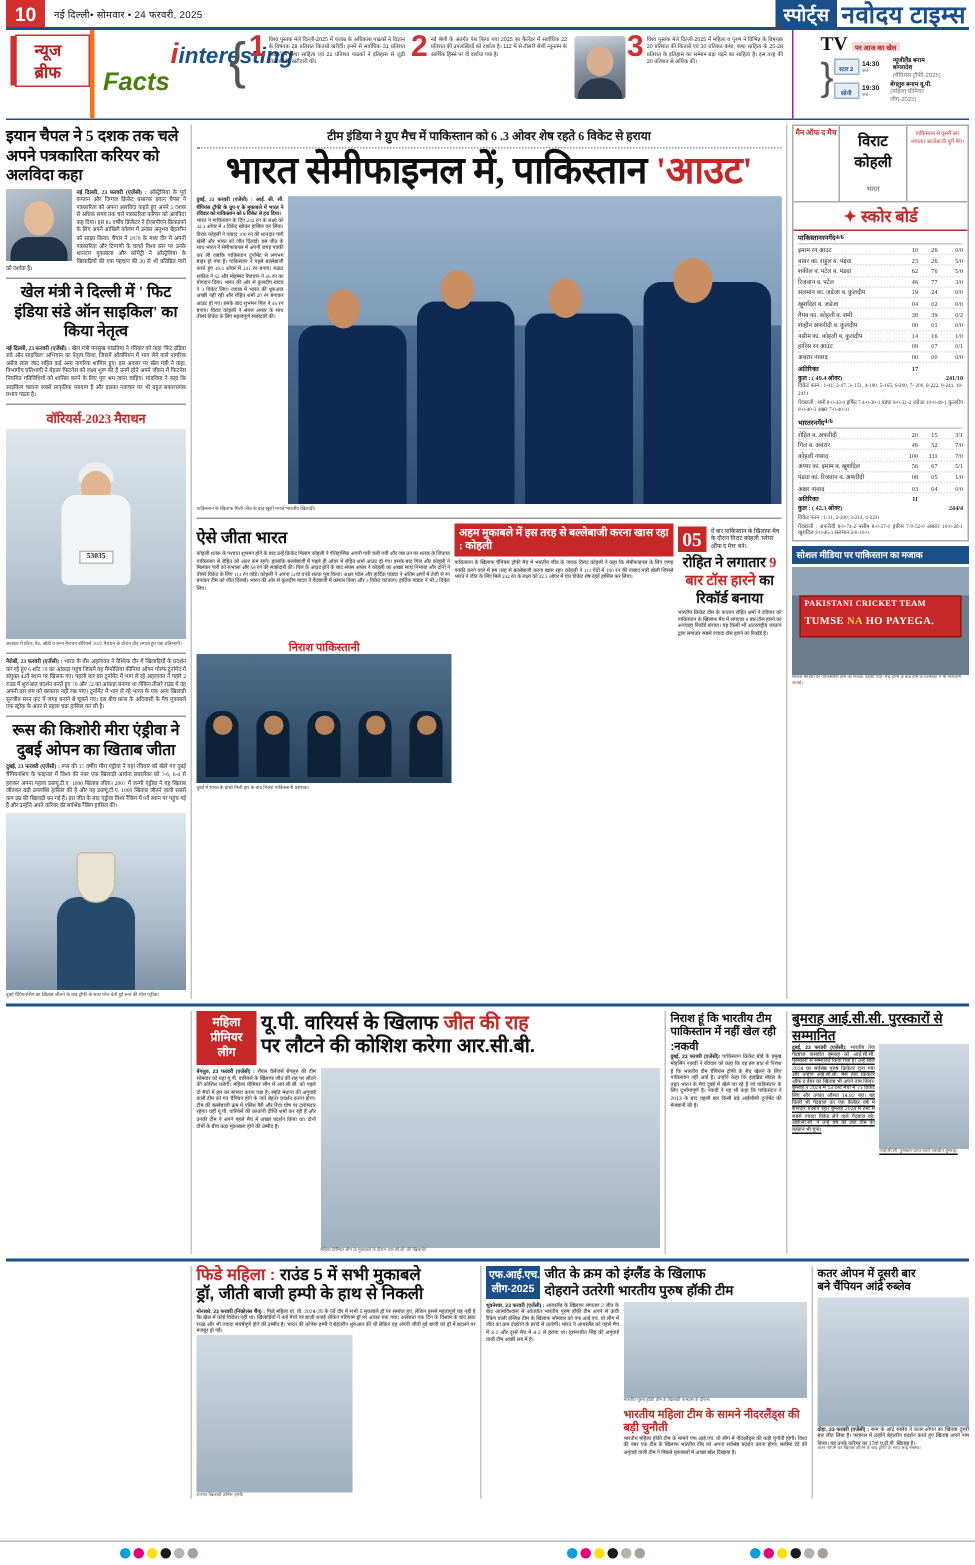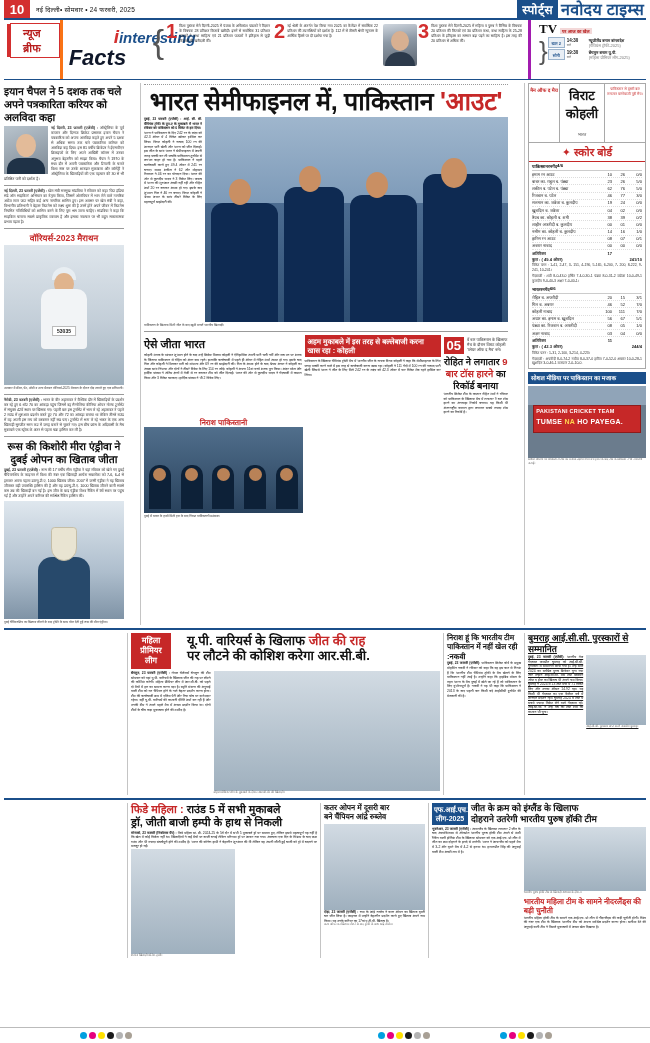--- a/index.html
+++ b/index.html
@@ -36,52 +36,52 @@
   .nb-tag {
     display:inline-block; border:1.5px solid #d32f2f; color:#b71c1c;
     font-size:11px; font-weight:bold; padding:1px 12px 2px 12px; margin-left:6px;
     position:relative;
   }
   .nb-tag:before { content:""; position:absolute; left:-4px; top:0; width:4px; height:100%; background:#d32f2f;}
   .facts-body { flex:1; display:flex; align-items:flex-start; padding:2px 2px 0 6px; }
   .facts-logo { width:82px; flex:0 0 82px; padding-top:4px; }
   .facts-logo .l1 { font-size:15px; color:#1b4f8a; font-weight:bold; font-style:italic;margin-left:45px; }
   .facts-logo .l1 i { color:#d32f2f; font-size:19px; }
-  .facts-logo .l2 { font-size:22px; color:#0f172a; font-weight:bold; font-style:italic; margin-top:-3px;}
+  .facts-logo .l2 { font-size:17px; color:#4d7c0f; font-weight:bold; font-style:italic; margin-top:-3px;}
   .facts-brace { font-size:34px; color:#555; line-height:38px; margin:0 2px; }
   .fact-item { display:flex; width:108px; padding-right:4px; }
   .fact-num { color:#d32f2f; font-size:20px; font-weight:bold; line-height:18px; margin-right:2px; }
   .fact-txt { font-size:3.6px; line-height:5px; text-align:justify; color:#222; padding-top:2px; }
   .fact-face {
     width:34px; height:42px; flex:0 0 34px; margin:2px 1px 0 1px;
     background:linear-gradient(170deg,#cfd6de 0%,#8d99a6 40%,#5d6671 100%);
     border-radius:2px; position:relative; overflow:hidden;
   }
   .fact-face:after{content:"";position:absolute;left:8px;top:7px;width:18px;height:20px;border-radius:50%;background:#d8b091;}
   .fact-face:before{content:"";position:absolute;left:2px;bottom:0;width:30px;height:14px;border-radius:14px 14px 0 0;background:#2c3a4b;}
 
-  .tv-box { width:118px; flex:0 0 118px; border-left:3px solid #a21caf; padding:1px 8px; }
+  .tv-box { width:118px; flex:0 0 118px; border-left:1px solid #a21caf; padding:1px 18px; }
   .tv-top { display:flex; align-items:baseline; gap:3px; }
   .tv-word { font-size:13px; font-weight:bold; color:#111; font-family:"Liberation Serif",serif;}
   .tv-sub { font-size:4.5px; color:#b71c1c; font-weight:bold; background:#f3d8d8; padding:0 2px;}
   .tv-rows { display:flex; }
   .tv-brace { font-size:26px; color:#555; line-height:28px; }
   .tv-list { flex:1; }
   .tv-row { display:flex; align-items:center; gap:2px; margin-bottom:1px; }
   .tv-chan {
     width:17px; height:11px; flex:0 0 17px; background:#e8eef5; border:.5px solid #9bb3cc;
     font-size:4px; color:#1b4f8a; text-align:center; line-height:11px; font-weight:bold;
   }
   .tv-time { font-size:4.5px; font-weight:bold; color:#111; width:20px;}
   .tv-time small { display:block; font-size:3.2px; font-weight:normal; color:#666;}
   .tv-desc { font-size:4px; line-height:5px; color:#111; }
   .tv-desc span { color:#777; }
 
   
-  .grid { display:flex; gap:16px; padding-top:3px; }
+  .grid { display:flex; gap:3px; padding-top:3px;font-family:Liberation Serif, serif; }
   .col-left { width:120px; flex:0 0 120px; }
   .col-mid  { flex:1; }
   .col-right{ width:122px; flex:0 0 122px; }
 
   
   .body-txt { font-size:3.7px; line-height:5.1px; text-align:justify; color:#222; }
   .body-txt.sm { font-size:3.4px; line-height:4.6px; }
 
   .brief-head { font-size:10.5px; font-weight:bold; line-height:13px; color:#111; text-align:center; margin:2px 0 2px; }
   .brief-head.left { text-align:left; }
@@ -142,21 +142,21 @@
   .ph-aud { width:100%; height:86px; background:linear-gradient(180deg,#516f8c,#28415c); position:relative; overflow:hidden;}
   .ph-aud .row1{position:absolute;bottom:4px;left:0;width:100%;height:48px;display:flex;justify-content:space-around;align-items:flex-end;}
   .ph-aud .p{width:22px;height:44px;background:#0d2138;border-radius:10px 10px 0 0;}
   .ph-aud .p i{display:block;width:13px;height:13px;border-radius:50%;background:#b98257;margin:3px auto 0;}
 
   
   .sb-box { border:1px solid #a9a9a9; }
   .sb-top { display:flex; border-bottom:1px solid #a9a9a9; }
   .sb-mom { width:30px; flex:0 0 30px; color:#c62828; font-size:5px; font-weight:bold; text-align:center; padding:3px 1px; line-height:6px;}
   .sb-name { flex:1; text-align:center; border-left:1px solid #a9a9a9; border-right:1px solid #a9a9a9; padding:2px;}
-  .sb-name b{ font-size:13px; color:#111; display:block;}
+  .sb-name b{ font-size:10px; color:#111; display:block;}
   .sb-name span{ font-size:4.5px; color:#555;}
   .sb-note { width:40px; flex:0 0 40px; font-size:3.6px; color:#c62828; padding:3px 2px; line-height:4.6px; text-align:center;}
   .sb-title { text-align:center; color:#c62828; font-size:11px; font-weight:bold; padding:1px 0 2px; border-bottom:1.5px solid #c62828; }
   .sb-sec { padding:1px 3px; }
   .sb-hdr { display:flex; font-size:4.4px; font-weight:bold; color:#111; border-bottom:.5px solid #ccc; padding-bottom:1px;}
   .sb-row { display:flex; font-size:4.1px; color:#222; padding:.6px 0; border-bottom:.4px dotted #ddd;}
   .sb-row .nm { flex:1; }
   .sb-row .c1 { width:13px; text-align:right;}
   .sb-row .c2 { width:13px; text-align:right;}
   .sb-row .c3 { width:17px; text-align:right;}
@@ -263,20 +263,21 @@
 
       <div class="brief-head left">इयान चैपल ने 5 दशक तक चले अपने पत्रकारिता करियर को अलविदा कहा</div>
       <div class="body-txt">
         <div class="ph-man"></div>
         <b>नई दिल्ली, 23 फरवरी (एजेंसी) :</b>
         <span>ऑस्ट्रेलिया के पूर्व कप्तान और दिग्गज क्रिकेट प्रसारक इयान चैपल ने पत्रकारिता को अपना अलविदा कहते हुए अपने 5 दशक से अधिक समय तक चले पत्रकारिता करियर को अलविदा कह दिया। इस 81 वर्षीय क्रिकेटर ने ईएसपीएन क्रिकइंफो के लिए अपने आखिरी कॉलम में उनका अनुभव बेहतरीन को साझा किया। चैपल ने 1970 के मध्य दौर में अपनी पत्रकारिता और टिप्पणी के चलते विश्व स्तर पर उनके शानदार मुकाबला और कॉमेंट्री ने ऑस्ट्रेलिया के खिलाड़ियों की एक पहचान की 30 से भी प्रतिष्ठित पारी को दर्शाता है।</span>
       </div>
 
       <div class="rule"></div>
 
+      <div class="brief-head">खेल मंत्री ने दिल्ली में ' फिट इंडिया संडे ऑन साइकिल' का किया नेतृत्व</div>
       <div class="body-txt">
         <b>नई दिल्ली, 23 फरवरी (एजेंसी) :</b>
         <span>खेल मंत्री मनसुख मांडविया ने रविवार को कहा 'फिट इंडिया संडे ऑन साइकिल' अभियान का नेतृत्व किया, जिसमें ओलंपियन में भाग लेने वाले नागरिक अग्रेंज लाल जाट सहित कई अन्य नागरिक शामिल हुए। इस अवसर पर खेल मंत्री ने कहा, विभागीय प्रतिभागी ने बेहतर फिटनेस को लक्ष्य शुरू की है उनमें होने अपने जीवन में फिटनेस नियमित गतिविधियों को शामिल करने के लिए पूरा श्रम जाना चाहिए। मांडविया ने कहा कि साइकिल चलाना सबसे प्राकृतिक व्यायाम है और इसका नवाचार पर भी बहुत सकारात्मक प्रभाव पड़ता है।</span>
       </div>
 
       <div class="rule"></div>
 
       <div style="text-align:center;color:#c62828;font-size:8.5px;font-weight:bold;">वॉरियर्स-2023 मैराथन</div>
       <div class="ph-run">
         <div class="turban"></div>
@@ -302,20 +303,21 @@
       </div>
       <div class="ph-troph">
         <div class="pers"></div>
           <div class="cup"></div>
       </div>
       <div class="cap">दुबई चैंपियनशिप का खिताब जीतने के बाद ट्रॉफी के साथ पोज देती हुईं रूस की मीरा एंड्रीवा।</div>
     </div>
 
     <div class="col-mid col-sep" style="padding-left:3px;">
 
+      <div class="kicker">टीम इंडिया ने ग्रुप मैच में पाकिस्तान को 6 .3 ओवर शेष रहते 6 विकेट से हराया</div>
       <div class="rule" style="border-top:1px dotted #999;margin:1px 0;"></div>
       <div class="lead-head">
         <span>भारत सेमीफाइनल में, पाकिस्तान</span>
         <span class="q">'आउट'</span>
       </div>
 
       <div class="lead-wrap">
         <div class="lead-text">
           <div class="body-txt sm"><b>दुबई, 23 फरवरी (एजेंसी) : आई. सी. सी. चैंपियंस ट्रॉफी के ग्रुप-ए के मुकाबले में भारत ने रविवार को पाकिस्तान को 6 विकेट से हरा दिया।</b></div>
           <div class="body-txt sm">भारत ने पाकिस्तान के दिए 242 रन के लक्ष्य को 42.3 ओवर में 4 विकेट खोकर हासिल कर लिया। विराट कोहली ने नाबाद 100 रन की शानदार पारी खेली और भारत को जीत दिलाई। इस जीत के साथ भारत ने सेमीफाइनल में अपनी जगह पक्की कर ली जबकि पाकिस्तान टूर्नामेंट से लगभग बाहर हो गया है। पाकिस्तान ने पहले बल्लेबाजी करते हुए 49.4 ओवर में 241 रन बनाए। सऊद शकील ने 62 और मोहम्मद रिजवान ने 46 रन का योगदान दिया। भारत की ओर से कुलदीप यादव ने 3 विकेट लिए। जवाब में भारत की शुरुआत अच्छी नहीं रही और रोहित शर्मा 20 रन बनाकर आउट हो गए। इसके बाद शुभमन गिल ने 46 रन बनाए। विराट कोहली ने श्रेयस अय्यर के साथ तीसरे विकेट के लिए महत्वपूर्ण साझेदारी की।</div>
@@ -559,21 +561,21 @@
       </div>
       <div class="cap-sm">सोशल मीडिया पर पाकिस्तानी टीम का मजाक उड़ाया गया। मैच हारने के बाद टीम के प्रशंसकों ने भी नाराजगी जताई।</div>
     </div>
   </div>
 
   <div style="display:flex;gap:3px;padding-top:3px;border-top:2px solid #1b4f8a;margin-top:3px;">
 
     <div style="width:120px;flex:0 0 120px;"></div>
 
     <div style="flex:1;" class="col-sep" style2="">
-      <div style="display:flex;gap:16px;padding-left:3px;">
+      <div style="display:flex;gap:3px;padding-left:3px;">
         <div class="tagbox-red">
           <div>महिला</div>
           <div>प्रीमियर</div>
           <div>लीग</div>
         </div>
         <div style="flex:1;">
           <div class="h2">
             <span>यू.पी. वारियर्स के खिलाफ</span>
             <span class="red">जीत की राह</span><br>
             <span>पर लौटने की कोशिश करेगा आर.सी.बी.</span>
@@ -628,57 +630,57 @@
         <span>ड्रॉ, जीती बाजी हम्पी के हाथ से निकली</span>
       </div>
       <div class="body-txt sm" style="margin-top:2px;">
         <b>मोनाको, 23 फरवरी (निकोलस चैंप) :</b>
         <span>फिडे महिला ग्रां. प्री. 2024-25 के 5वें दौर में सभी 5 मुकाबले ड्रॉ पर समाप्त हुए, लेकिन इससे महत्वपूर्ण यह नहीं है कि खेल में कोई विजेता नहीं था। खिलाड़ियों ने कई मैचों पर बाजी बनाई लेकिन परिणाम ड्रॉ पर आकर रुक गया। अलबत्ता एक दिन के विश्राम के बाद छठा राउंड और भी ज्यादा संघर्षपूर्ण होने की उम्मीद है। भारत की कोनेरू हम्पी ने बेहतरीन शुरुआत की थी लेकिन वह अपनी जीती हुई बाजी को ड्रॉ में बदलने पर मजबूर हो गईं।</span>
       </div>
       <div class="ph-generic" style="height:105px;width:56%;"></div>
       <div class="cap-sm">शतरंज खिलाड़ी कोनेरू हम्पी।</div>
     </div>
 
+    <div style="flex:1;padding-left:3px;" class="col-sep">
+      <div style="display:flex;gap:3px;">
+        <div class="tagbox-blue">
+          <div>एफ.आई.एच.प्रो</div>
+          <div>लीग-2025</div>
+        </div>
+        <div style="flex:1;" class="h3">
+          <span>जीत के क्रम को इंग्लैंड के खिलाफ</span><br>
+          <span>दोहराने उतरेगी भारतीय पुरुष हॉकी टीम</span>
+        </div>
+      </div>
+      <div style="display:flex;gap:3px;margin-top:2px;">
+        <div style="width:42%;" class="body-txt sm">
+          <b>भुवनेश्वर, 23 फरवरी (एजेंसी) :</b>
+          <span>आयरलैंड के खिलाफ लगातार 2 जीत के बाद आत्मविश्वास से ओतप्रोत भारतीय पुरुष हॉकी टीम अपने से ऊंची रैंकिंग वाली इंग्लिश टीम के खिलाफ सोमवार को एफ.आई.एच. प्रो लीग में जीत का क्रम दोहराने के इरादे से उतरेगी। भारत ने आयरलैंड को पहले मैच में 3-2 और दूसरे मैच में 4-2 से हराया था। हरमनप्रीत सिंह की अगुवाई वाली टीम अच्छी लय में है।</span>
+        </div>
+        <div style="width:58%;">
+          <div class="ph-generic" style="height:64px;"></div>
+          <div class="cap-sm">भारतीय पुरुष हॉकी टीम के खिलाड़ी अभ्यास के दौरान।</div>
+          <div class="h4" style="color:#c62828;margin-top:2px;">भारतीय महिला टीम के सामने नीदरलैंड्स की बड़ी चुनौती</div>
+          <div class="body-txt sm">भारतीय महिला हॉकी टीम के सामने एफ.आई.एच. प्रो लीग में नीदरलैंड्स की कड़ी चुनौती होगी। विश्व की नंबर एक टीम के खिलाफ भारतीय टीम को अपना सर्वश्रेष्ठ प्रदर्शन करना होगा। सलीमा टेटे की अगुवाई वाली टीम ने पिछले मुकाबलों में अच्छा खेल दिखाया है।</div>
+        </div>
+      </div>
+    </div>
+
     <div style="width:105px;flex:0 0 105px;padding-left:3px;" class="col-sep">
       <div class="h4">
         <span>कतर ओपन में दूसरी बार</span><br>
         <span>बने</span>
         <span class="red">चैंपियन आंद्रे रुब्लेव</span>
       </div>
       <div class="ph-generic" style="height:86px;margin-top:2px;"></div>
       <div class="body-txt sm">
         <b>दोहा, 23 फरवरी (एजेंसी) :</b>
         <span>रूस के आंद्रे रुब्लेव ने कतर ओपन का खिताब दूसरी बार जीत लिया है। फाइनल में उन्होंने बेहतरीन प्रदर्शन करते हुए खिताब अपने नाम किया। यह उनके करियर का 17वां ए.टी.पी. खिताब है।</span>
       </div>
       <div class="cap-sm">कतर ओपन का खिताब जीतने के बाद ट्रॉफी के साथ आंद्रे रुब्लेव।</div>
-    </div>
-
-    <div style="flex:1;padding-left:3px;" class="col-sep">
-      <div style="display:flex;gap:3px;">
-        <div class="tagbox-blue">
-          <div>एफ.आई.एच.प्रो</div>
-          <div>लीग-2025</div>
-        </div>
-        <div style="flex:1;" class="h3">
-          <span>जीत के क्रम को इंग्लैंड के खिलाफ</span><br>
-          <span>दोहराने उतरेगी भारतीय पुरुष हॉकी टीम</span>
-        </div>
-      </div>
-      <div style="display:flex;gap:3px;margin-top:2px;">
-        <div style="width:42%;" class="body-txt sm">
-          <b>भुवनेश्वर, 23 फरवरी (एजेंसी) :</b>
-          <span>आयरलैंड के खिलाफ लगातार 2 जीत के बाद आत्मविश्वास से ओतप्रोत भारतीय पुरुष हॉकी टीम अपने से ऊंची रैंकिंग वाली इंग्लिश टीम के खिलाफ सोमवार को एफ.आई.एच. प्रो लीग में जीत का क्रम दोहराने के इरादे से उतरेगी। भारत ने आयरलैंड को पहले मैच में 3-2 और दूसरे मैच में 4-2 से हराया था। हरमनप्रीत सिंह की अगुवाई वाली टीम अच्छी लय में है।</span>
-        </div>
-        <div style="width:58%;">
-          <div class="ph-generic" style="height:64px;"></div>
-          <div class="cap-sm">भारतीय पुरुष हॉकी टीम के खिलाड़ी अभ्यास के दौरान।</div>
-          <div class="h4" style="color:#c62828;margin-top:2px;">भारतीय महिला टीम के सामने नीदरलैंड्स की बड़ी चुनौती</div>
-          <div class="body-txt sm">भारतीय महिला हॉकी टीम के सामने एफ.आई.एच. प्रो लीग में नीदरलैंड्स की कड़ी चुनौती होगी। विश्व की नंबर एक टीम के खिलाफ भारतीय टीम को अपना सर्वश्रेष्ठ प्रदर्शन करना होगा। सलीमा टेटे की अगुवाई वाली टीम ने पिछले मुकाबलों में अच्छा खेल दिखाया है।</div>
-        </div>
-      </div>
     </div>
   </div>
 
   <div class="cmyk">
     <div class="grp" style="left:80px;">
       <div class="d" style="background:#00a0e0"></div>
         <div class="d" style="background:#e6007e"></div>
       <div class="d" style="background:#ffe000"></div>
         <div class="d" style="background:#1a1a1a"></div>
       <div class="d" style="background:#b3b3b3"></div>

